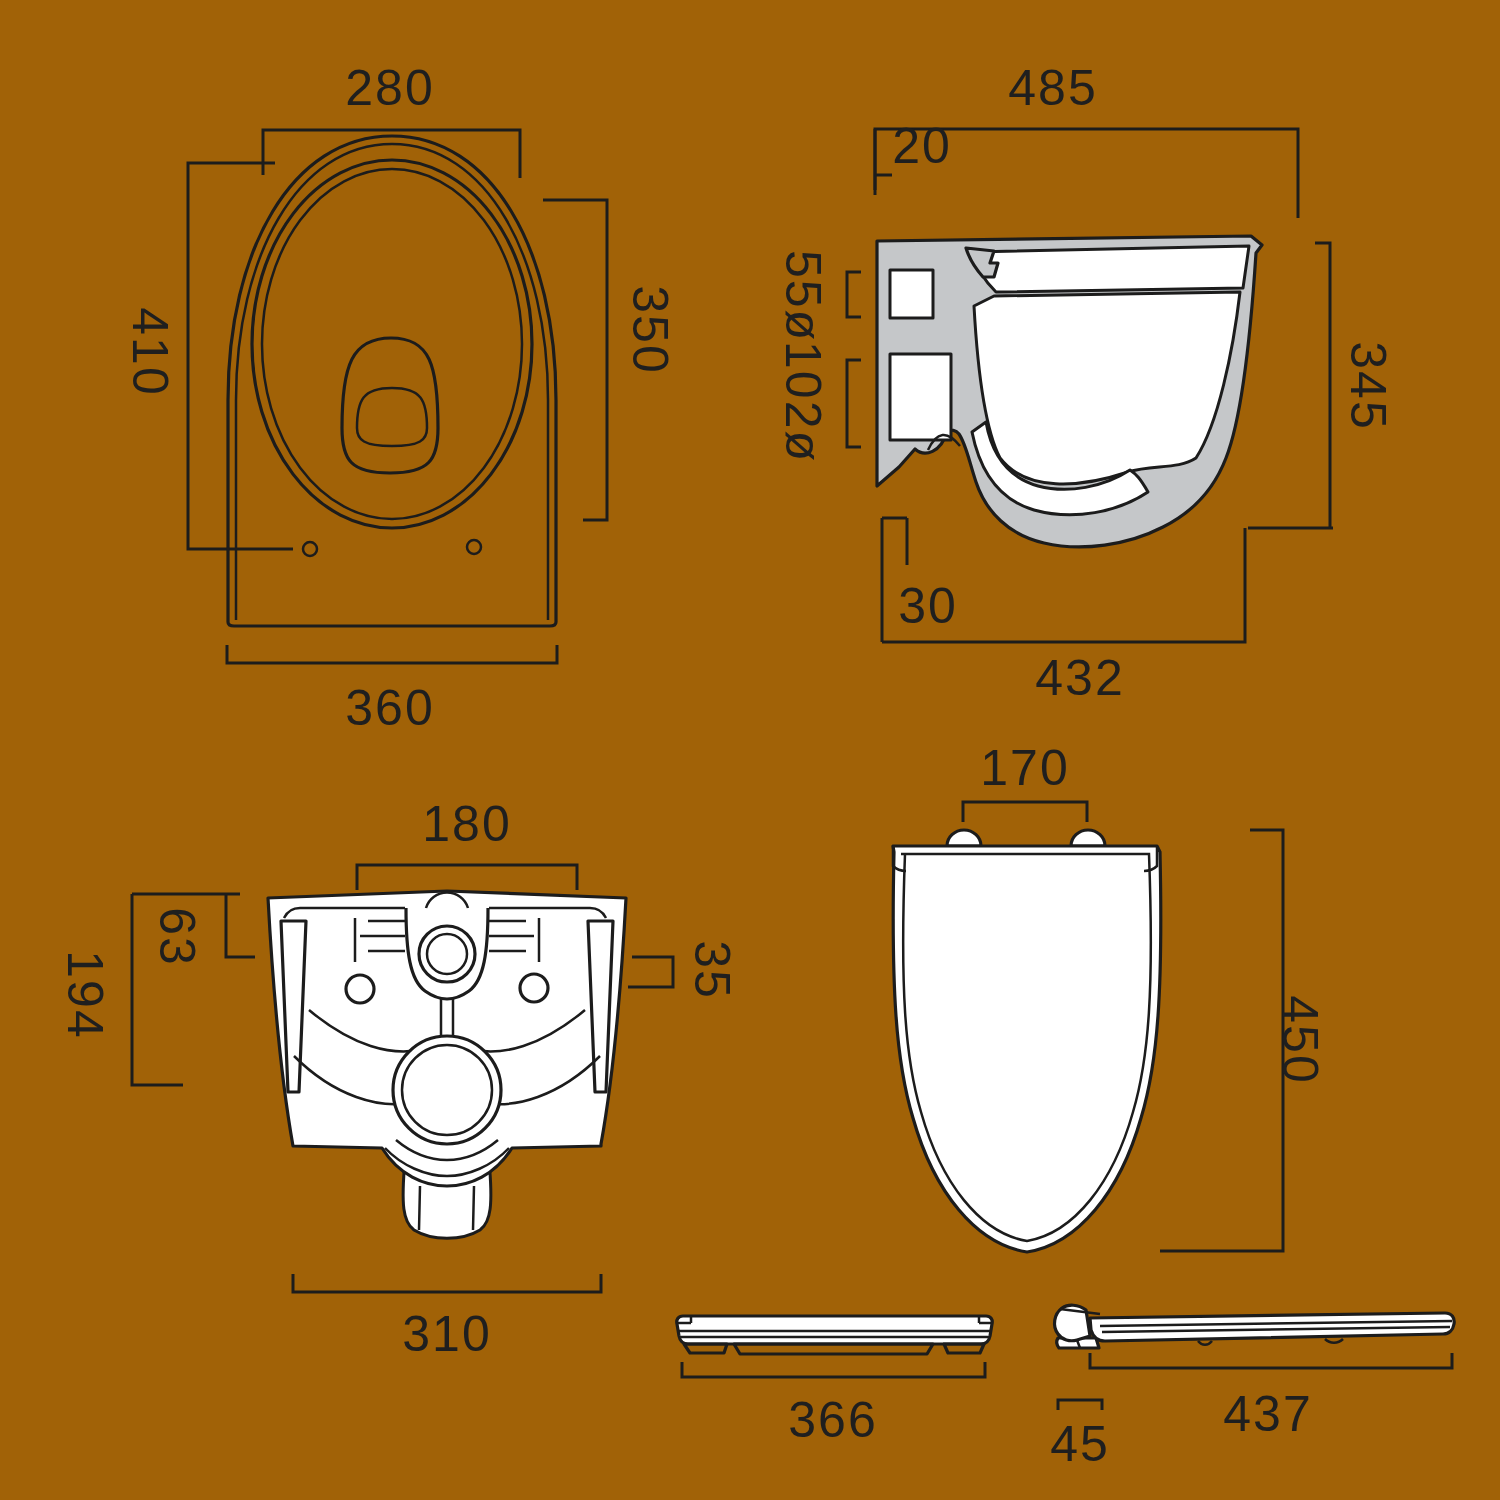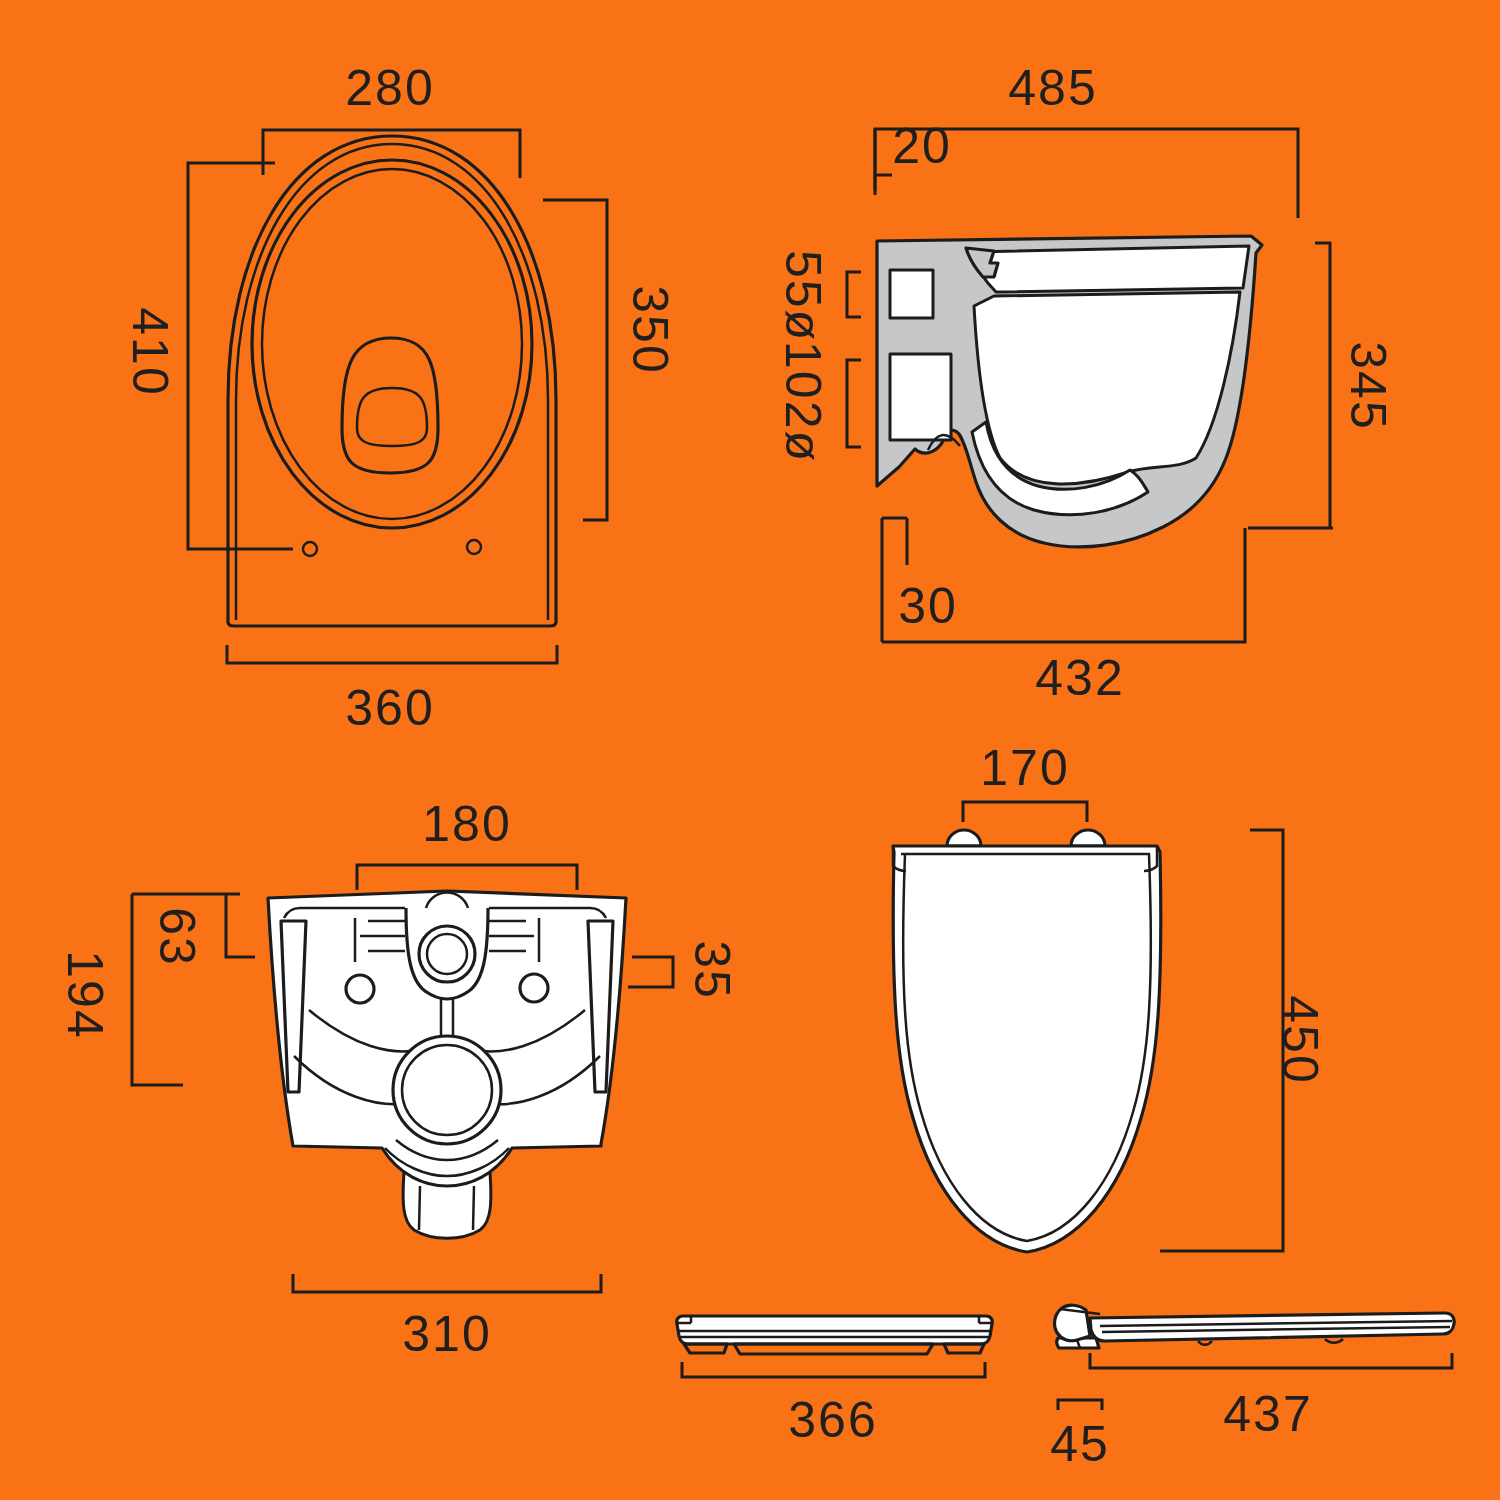--- a/index.html
+++ b/index.html
@@ -1,16 +1,16 @@
 <!DOCTYPE html>
 <html><head>
 <meta charset="utf-8">
 <style>
   html,body{margin:0;padding:0;background:#ffffff;}
-  .sheet{width:1500px;height:1500px;position:relative;background:#f97316;overflow:hidden;}
+  .sheet{width:1500px;height:1500px;position:relative;background:#a16207;overflow:hidden;}
   svg{display:block;}
   .dim{
     font-family:"Liberation Sans", sans-serif;
     font-size:50px;
     letter-spacing:2px;
     fill:#1f1f1f;
   }
   .ln{stroke:#1c1c1c;stroke-width:3;fill:none;stroke-linecap:butt;}
   .ln2{stroke:#1c1c1c;stroke-width:2.5;fill:none;}
   .outline{stroke:#1c1c1c;stroke-width:3.2;fill:#ffffff;stroke-linejoin:round;}

